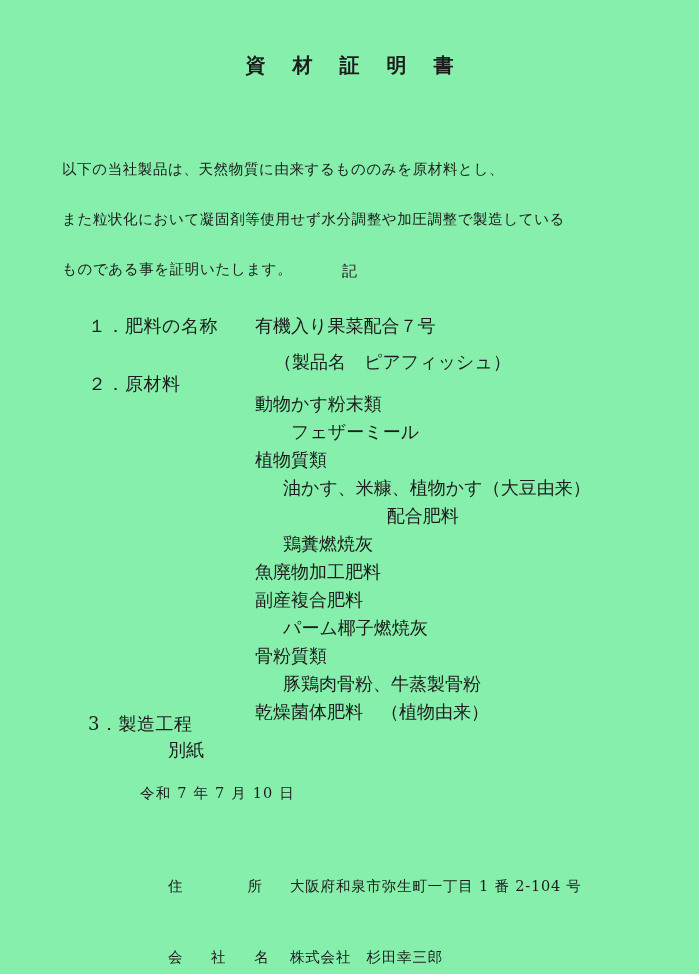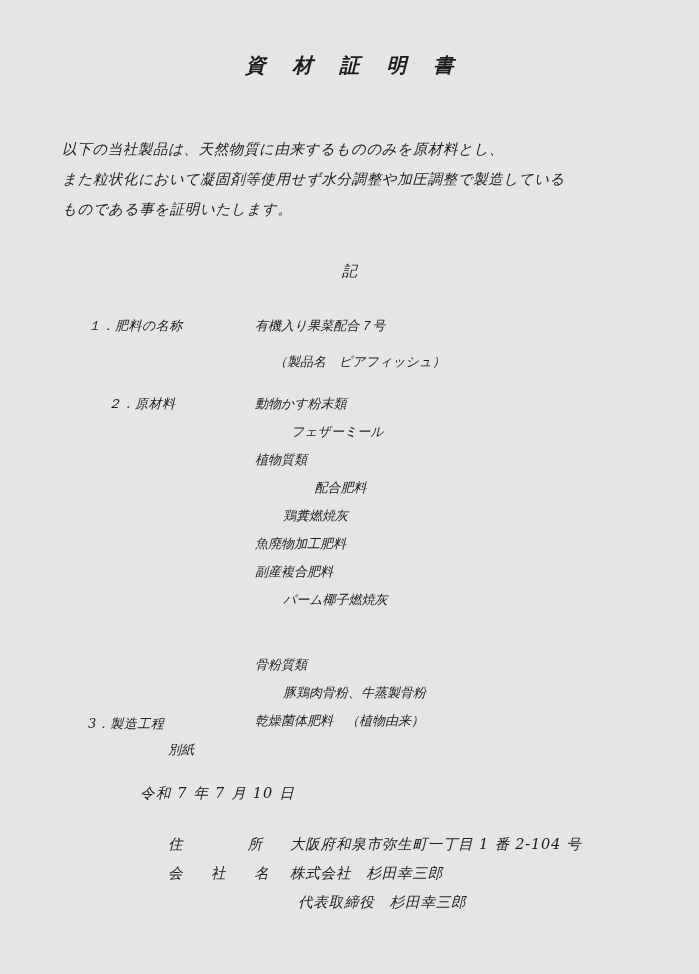--- a/index.html
+++ b/index.html
@@ -8,23 +8,22 @@
     background: #ffffff;
   }
   body {
     font-family: "DejaVu Serif", "Liberation Serif", serif;
     color: #1c1c1c;
   }
   .page {
     position: relative;
     width: 699px;
     height: 974px;
-    background: #e5e5e5;
+    background: #86efac;
     overflow: hidden;
-    font-style: italic;
   }
   .doc-title {
     position: absolute;
     top: 52px;
     left: 0;
     width: 699px;
     text-align: center;
     font-size: 20px;
     letter-spacing: 10px;
     text-indent: 10px;
@@ -34,62 +33,63 @@
     position: absolute;
     top: 134px;
     left: 62px;
     width: 580px;
     font-size: 14.5px;
     line-height: 30px;
     letter-spacing: 0.6px;
   }
   .intro div {
     white-space: nowrap;
+    margin-top: 20px;
   }
   .ki {
     position: absolute;
     top: 262px;
     left: 0;
     width: 699px;
     text-align: center;
     font-size: 15px;
   }
   .section {
     position: absolute;
-    font-size: 13px;
+    font-size: 18px;
     line-height: 28px;
   }
   .sec-num {
     position: absolute;
     white-space: nowrap;
     letter-spacing: 0.5px;
   }
   .sec-body {
     position: absolute;
     white-space: nowrap;
   }
   .sec-body div {
     white-space: nowrap;
   }
   .s1-num { top: 312px; left: 88px; }
   .s1-body { top: 312px; left: 255px; }
   .s1-body .sub { padding-left: 19px; margin-top: 8px; }
 
-  .s2-num { top: 390px; left: 88px; margin-left: 20px; }
+  .s2-num { top: 370px; left: 88px; }
   .s2-body { top: 390px; left: 255px; }
   .s2-body .i1 { padding-left: 0px; }
   .s2-body .i2 { padding-left: 36px; }
   .s2-body .i3 { padding-left: 0px; }
   .s2-body .i4 { padding-left: 28px; }
   .s2-body .i5 { padding-left: 0px; text-align: center; }
   .s2-body .i6 { padding-left: 28px; }
   .s2-body .i7 { padding-left: 0px; }
   .s2-body .i8 { padding-left: 0px; }
   .s2-body .i9 { padding-left: 28px; }
-  .s2-body .i10 { padding-left: 0px; margin-top: 37px; }
+  .s2-body .i10 { padding-left: 0px; }
   .s2-body .i11 { padding-left: 28px; }
   .s2-body .i12 { padding-left: 0px; }
 
   .s3-num { top: 710px; left: 88px; }
   .s3-body { top: 736px; left: 168px; }
 
   .date {
     position: absolute;
     top: 784px;
     left: 140px;
@@ -99,20 +99,21 @@
   }
   .footer {
     position: absolute;
     top: 830px;
     left: 168px;
     font-size: 14.5px;
     line-height: 29px;
   }
   .footer-row {
     white-space: nowrap;
+    margin-top: 42px;
   }
   .f-label {
     display: inline-block;
     width: 122px;
     letter-spacing: 12px;
   }
   .f-value {
     letter-spacing: 0.8px;
   }
   .rep-row {
@@ -144,20 +145,21 @@
     <div class="sub">（製品名　ピアフィッシュ）</div>
   </div>
 
   <div class="sec-num section s2-num">
     <span>２．</span><span>原材料</span>
   </div>
   <div class="sec-body section s2-body">
     <div class="i1">動物かす粉末類</div>
     <div class="i2">フェザーミール</div>
     <div class="i3">植物質類</div>
+    <div class="i4">油かす、米糠、植物かす（大豆由来）</div>
     <div class="i5">配合肥料</div>
     <div class="i6">鶏糞燃焼灰</div>
     <div class="i7">魚廃物加工肥料</div>
     <div class="i8">副産複合肥料</div>
     <div class="i9">パーム椰子燃焼灰</div>
     <div class="i10">骨粉質類</div>
     <div class="i11">豚鶏肉骨粉、牛蒸製骨粉</div>
     <div class="i12">乾燥菌体肥料　（植物由来）</div>
   </div>
 

